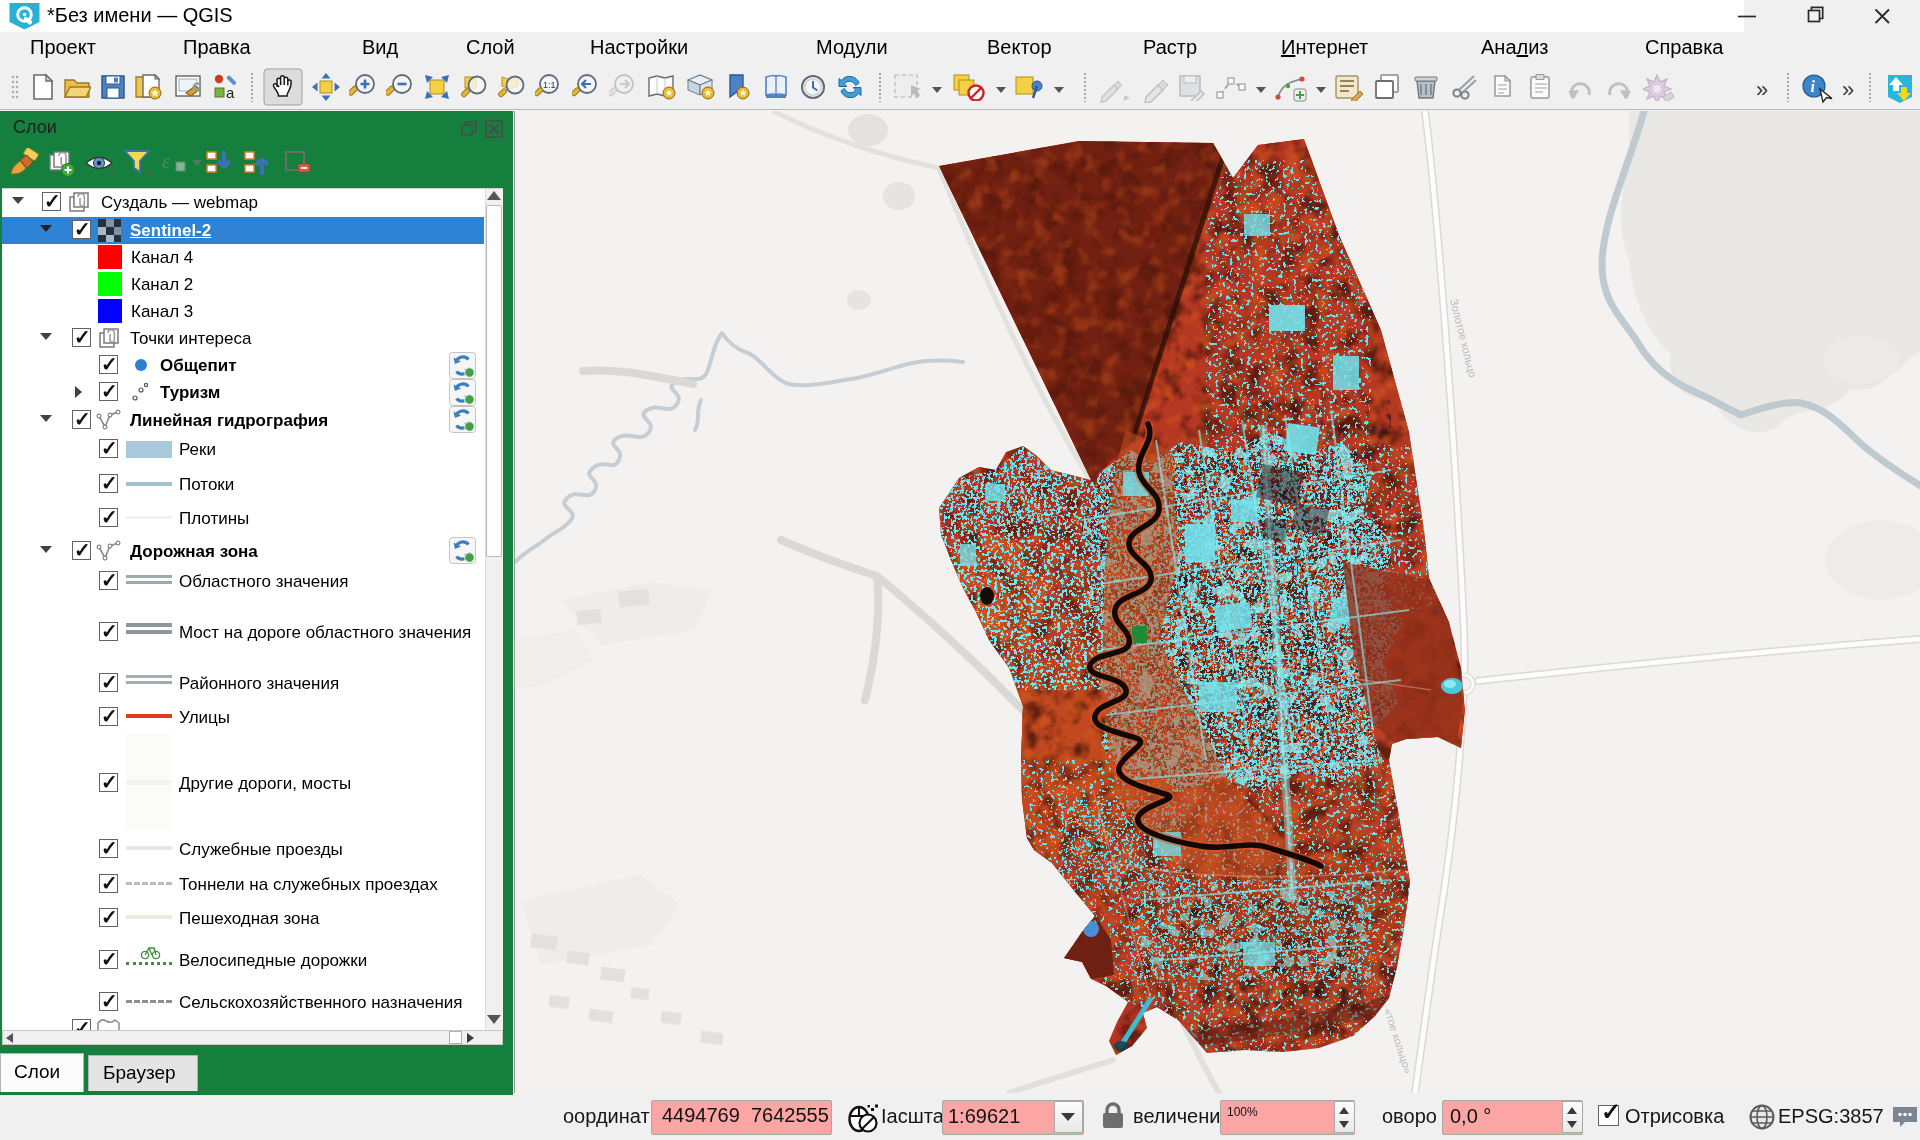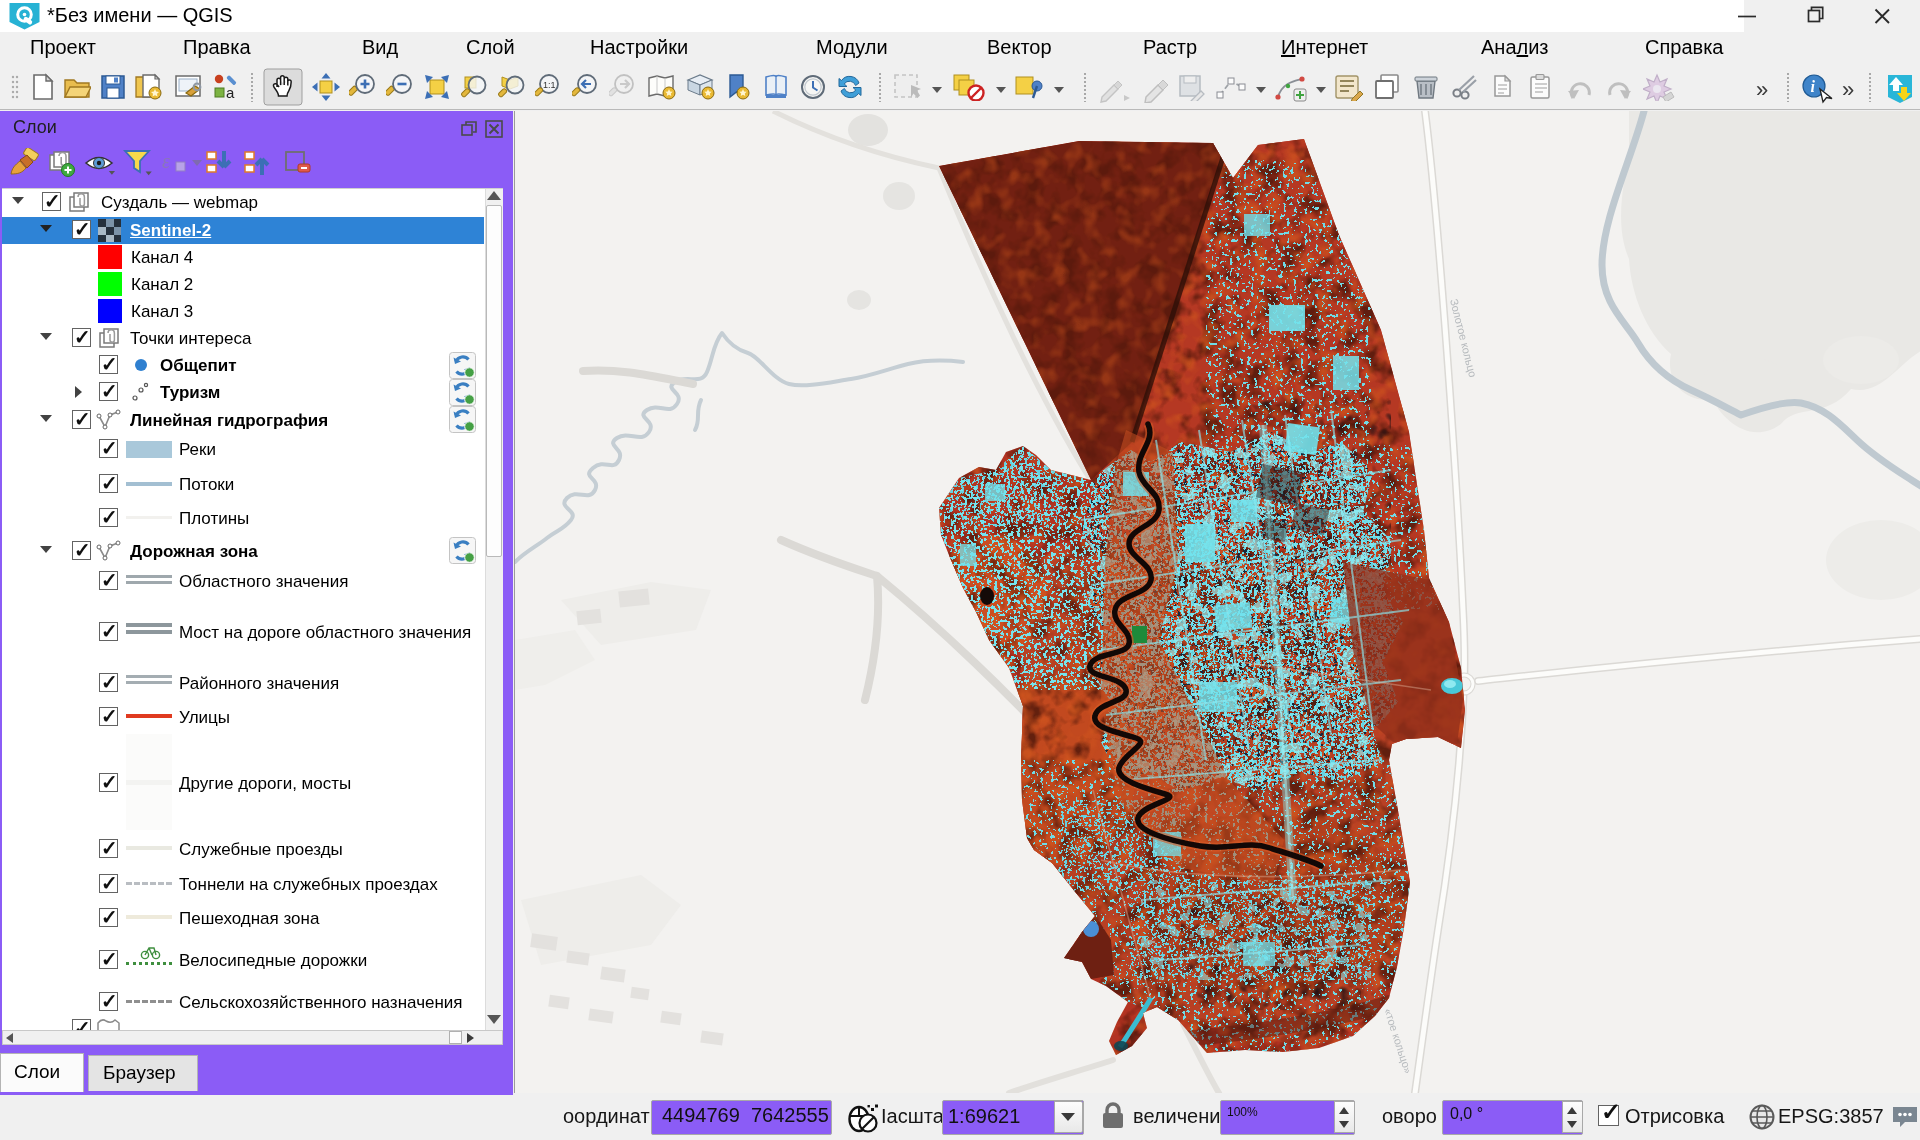--- a/index.html
+++ b/index.html
@@ -5,31 +5,31 @@
 * { margin:0; padding:0; box-sizing:border-box; }
 html,body { width:1920px; height:1140px; overflow:hidden; font-family:"Liberation Sans", sans-serif; background:#f0f0f0; }
 .abs { position:absolute; }
 #titlebar { position:absolute; left:0; top:0; width:1744px; height:32px; background:#ffffff; }
 #titlebar .title { position:absolute; left:47px; top:4px; font-size:20px; color:#000; }
 #menubar { position:absolute; left:0; top:32px; width:1920px; height:33px; background:#f0f0f0; }
 .menu { position:absolute; top:4px; font-size:20px; color:#000; }
 #toolbar { position:absolute; left:0; top:65px; width:1920px; height:45px; background:#f0f0f0; border-bottom:1px solid #b9b9b9; }
 .sep { position:absolute; top:7px; width:4px; height:30px; background-image:radial-gradient(circle, #a8a8a8 1px, transparent 1.2px); background-size:4px 4px; }
 .dd { position:absolute; top:22px; width:0; height:0; border-left:5px solid transparent; border-right:5px solid transparent; border-top:6px solid #555; }
-#panel { position:absolute; left:0; top:111px; width:513px; height:984px; background:#8b5cf6; }
+#panel { position:absolute; left:0; top:111px; width:513px; height:984px; background:#15803d; }
 #ptitle { position:absolute; left:13px; top:6px; font-size:18px; color:#1f1f1f; }
 #tree { position:absolute; left:2px; top:77px; width:501px; height:842px; background:#ffffff; border-top:1px solid #d0d0d0; overflow:hidden; }
 .row { position:absolute; font-size:17px; color:#000; white-space:nowrap; }
 .cb { position:absolute; width:19px; height:19px; background:#fff; border:1.4px solid #636363; }
 .cb:after { content:"✓"; position:absolute; left:1px; top:-4px; font-size:20px; font-weight:bold; color:#101010; }
 .arrd { position:absolute; width:0; height:0; border-left:6px solid transparent; border-right:6px solid transparent; border-top:7px solid #424242; }
 .arrr { position:absolute; width:0; height:0; border-top:6px solid transparent; border-bottom:6px solid transparent; border-left:7px solid #424242; }
 #statusbar { position:absolute; left:0; top:1095px; width:1920px; height:45px; background:#f0f0f0; }
 .slabel { position:absolute; top:10px; font-size:20px; color:#161616; }
-.sfield { position:absolute; top:5px; height:35px; white-space:nowrap; background:#8b5cf6; border:1px solid #a8a8a8; border-radius:2px; font-size:20px; color:#111; }
+.sfield { position:absolute; top:5px; height:35px; white-space:nowrap; background:#fca5a5; border:1px solid #a8a8a8; border-radius:2px; font-size:20px; color:#111; }
 #searchbox { position:absolute; left:8px; top:1102px; width:489px; height:32px; background:#fff; border:1px solid #b4b4b4; border-radius:2px; }
 #searchbox span { position:absolute; left:40px; top:4px; font-size:20px; color:#8a8a8a; }
 .tico { position:absolute; top:8px; }
 </style>
 </head>
 <body>
 <div id="titlebar">
   <svg style="position:absolute;left:8px;top:3px" width="33" height="27" viewBox="0 0 33 27">
     <path d="M1.5 0 h30 v19 l-15 7.5 L1.5 19 Z" fill="#27b2d4"></path>
     <circle cx="16.5" cy="11.5" r="6.8" fill="none" stroke="#fff" stroke-width="3"></circle>
@@ -559,21 +559,21 @@
       <path d="M6 12 v-3 a6 6 0 0 1 12 0 v3" fill="none" stroke="#6e6e6e" stroke-width="3.4"></path>
     </svg>
   <div class="slabel" style="left:1133px">величени</div>
   <div class="sfield" style="left:1220px;width:135px"></div>
   <div class="abs" style="left:1227px;top:10px;font-size:12px;color:#111">100%</div>
   <div class="abs" style="left:1334px;top:6px;width:21px;height:32px;background:linear-gradient(#fdfdfd,#e8e8e8);border:1px solid #a8a8a8"></div>
   <div class="abs" style="left:1339px;top:12px;width:0;height:0;border-left:5.5px solid transparent;border-right:5.5px solid transparent;border-bottom:7px solid #3a3a3a"></div>
   <div class="abs" style="left:1339px;top:26px;width:0;height:0;border-left:5.5px solid transparent;border-right:5.5px solid transparent;border-top:7px solid #3a3a3a"></div>
   <div class="slabel" style="left:1382px">оворо</div>
   <div class="sfield" style="left:1442px;width:141px"></div>
-  <div class="abs" style="left:1450px;top:10px;font-size:16px;color:#111">0,0 °</div>
+  <div class="abs" style="left:1450px;top:10px;font-size:20px;color:#111">0,0 °</div>
   <div class="abs" style="left:1562px;top:6px;width:21px;height:32px;background:linear-gradient(#fdfdfd,#e8e8e8);border:1px solid #a8a8a8"></div>
   <div class="abs" style="left:1567px;top:12px;width:0;height:0;border-left:5.5px solid transparent;border-right:5.5px solid transparent;border-bottom:7px solid #3a3a3a"></div>
   <div class="abs" style="left:1567px;top:26px;width:0;height:0;border-left:5.5px solid transparent;border-right:5.5px solid transparent;border-top:7px solid #3a3a3a"></div>
   <div class="abs" style="left:1598px;top:10px;width:21px;height:21px;background:#fff;border:1.4px solid #636363"></div>
   <div class="abs" style="left:1601px;top:3px;font-size:24px;font-weight:bold;color:#101010">✓</div>
   <div class="slabel" style="left:1625px">Отрисовка</div>
   <svg class="abs" style="left:1748px;top:8px" width="28" height="28" viewBox="0 0 28 28">
       <circle cx="14" cy="14" r="11.5" fill="#e8e8e8" stroke="#5a5a5a" stroke-width="2"></circle>
       <ellipse cx="14" cy="14" rx="5" ry="11.5" fill="none" stroke="#5a5a5a" stroke-width="1.6"></ellipse>
       <path d="M2.5 14 h23 M4.5 8 h19 M4.5 20 h19" stroke="#5a5a5a" stroke-width="1.6"></path>

